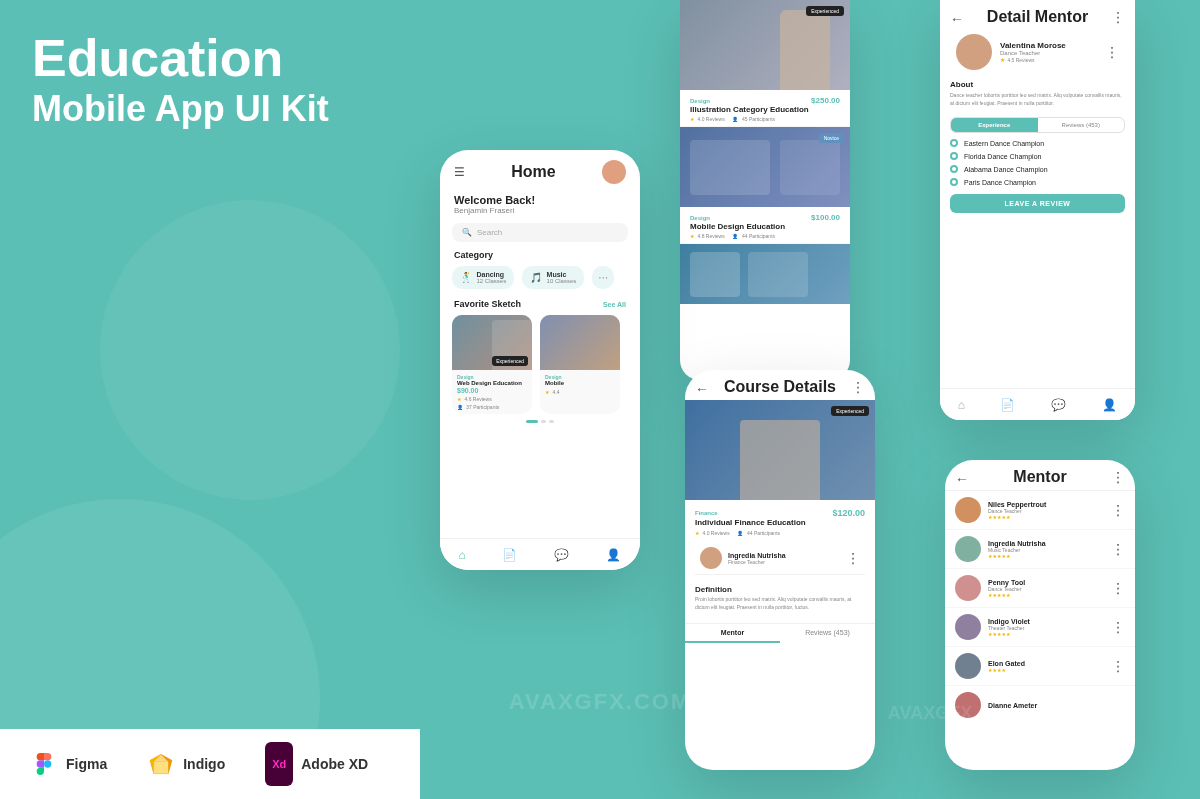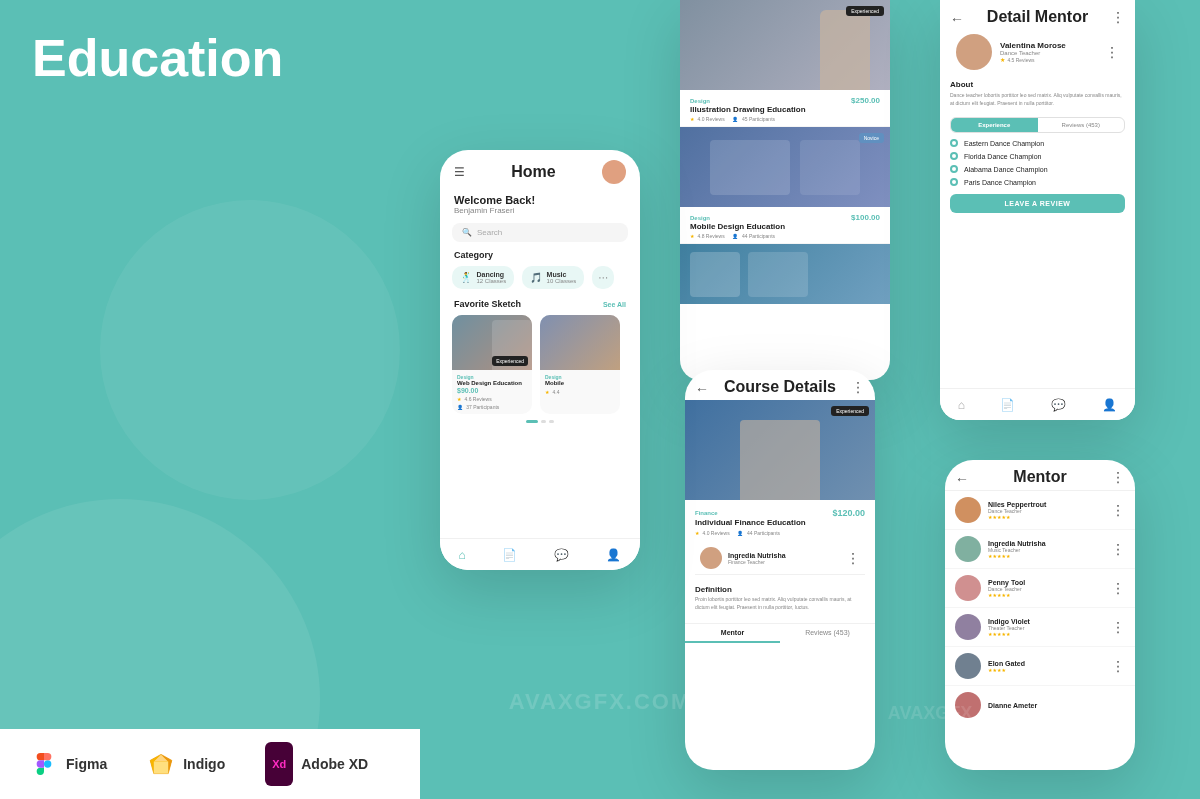--- a/index.html
+++ b/index.html
@@ -90,21 +90,21 @@
     .phone-home {
       width: 200px;
       height: 420px;
       top: 150px;
       left: 440px;
       z-index: 15;
     }
 
     
     .phone-courses {
-      width: 210px;
+      width: 170px;
       height: 380px;
       top: 0;
       left: 680px;
       z-index: 12;
       border-radius: 0 0 20px 20px;
     }
 
     
     .phone-detail {
       width: 190px;
@@ -398,20 +398,21 @@
     .dot-ind.active { background: #5bbfb5; width: 12px; }
   </style>
 </head>
 <body>
 
 <div class="bg-circle-1"></div>
 <div class="bg-circle-2"></div>
 
 <div class="hero-text">
   <div class="hero-title">Education</div>
+  <div class="hero-subtitle">Mobile App UI Kit</div>
 </div>
 
 <div class="tools-bar">
   <div class="tool-item">
     <div class="tool-icon figma-icon">
       <svg width="22" height="22" viewBox="0 0 38 57">
         <path d="M19 28.5a9.5 9.5 0 1 1 19 0 9.5 9.5 0 0 1-19 0z" fill="#1abcfe"></path>
         <path d="M0 47.5A9.5 9.5 0 0 1 9.5 38H19v9.5a9.5 9.5 0 0 1-19 0z" fill="#0acf83"></path>
         <path d="M19 0v19h9.5a9.5 9.5 0 0 0 0-19H19z" fill="#ff7262"></path>
         <path d="M0 9.5A9.5 9.5 0 0 0 9.5 19H19V0H9.5A9.5 9.5 0 0 0 0 9.5z" fill="#f24e1e"></path>
@@ -540,21 +541,21 @@
   <div class="courses-img-large img-bg-blue">
     <div style="position:absolute;inset:0;background:linear-gradient(135deg,#8090a0,#b0b0c0);"></div>
     <div style="position:absolute;bottom:0;right:20px;width:50px;height:80px;background:rgba(200,180,160,0.7);border-radius:6px 6px 0 0;"></div>
     <div class="badge-top-right">Experienced</div>
   </div>
   <div class="course-list-item">
     <div style="display:flex;justify-content:space-between;align-items:center;">
       <span style="font-size:6px;color:#5bbfb5;font-weight:600;">Design</span>
       <span class="price-green">$250.00</span>
     </div>
-    <div style="font-size:8px;font-weight:700;color:#222;">Illustration Drawing Education</div>
+    <div style="font-size:8px;font-weight:700;color:#222;">Illustration Category Education</div>
     <div style="display:flex;align-items:center;gap:3px;margin-top:2px;">
       <span style="font-size:5px;color:#f7b500;">★</span>
       <span style="font-size:5px;color:#888;">4.0 Reviews</span>
       <span style="font-size:5px;color:#aaa;margin-left:5px;">👤</span>
       <span style="font-size:5px;color:#888;">45 Participants</span>
     </div>
   </div>
 
   <div class="courses-img-large img-bg-dark" style="height:80px;">
     <div style="position:absolute;inset:0;background:linear-gradient(135deg,#5070a0,#8090c0);"></div>

